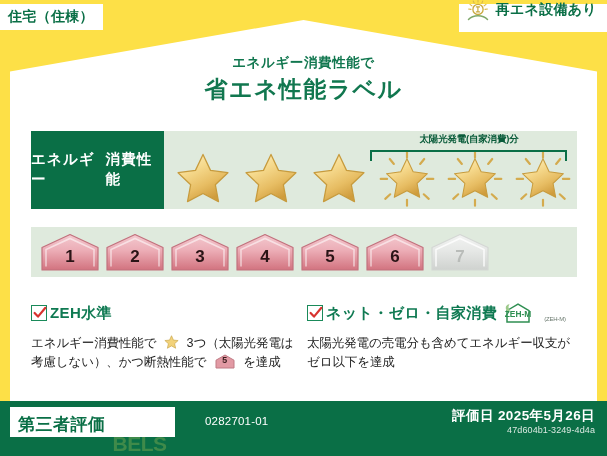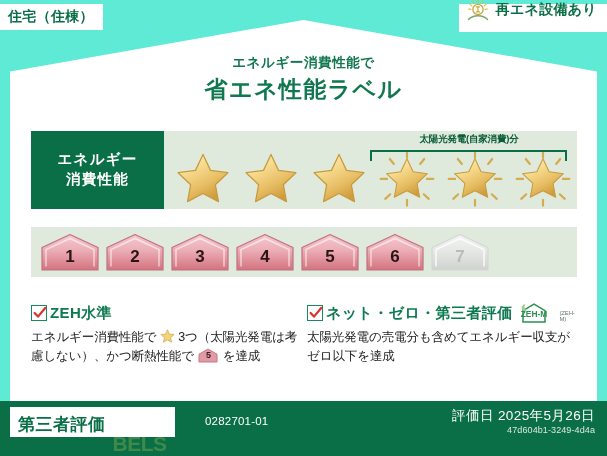--- a/index.html
+++ b/index.html
@@ -6,21 +6,21 @@
   html,body { width:607px; height:456px; overflow:hidden; }
   body {
     font-family:"Liberation Sans","DejaVu Sans",sans-serif;
     background:#ffffff;
   }
 
   
   .label-card{
     position:relative;
     width:607px; height:456px;
-    background:#5eead4;
+    background:#fde047;
     overflow:hidden;
   }
 
   
   .panel{
     position:absolute;
     left:10px; top:20px;
     width:587px; height:381px;
     background:#ffffff;
     clip-path:polygon(0% 100%, 0% 13.5%, 50% 0%, 100% 13.5%, 100% 100%);
@@ -70,21 +70,21 @@
     display:flex; align-items:stretch;
     z-index:4;
   }
   .row-energy{ left:31px; top:131px; width:546px; height:78px; }
   .row-insul { left:31px; top:227px; width:546px; height:50px; }
 
   .row-key{
     flex:0 0 133px;
     background:#0a6f46;
     color:#ffffff;
-    display:flex; flex-direction:column;
+    display:flex; 
     align-items:center; justify-content:center;
     font-size:14.5px; font-weight:bold;
     letter-spacing:1.2px; line-height:1.35;
   }
   .row-val{
     flex:1 1 auto;
     background:#dfeadd;
     position:relative;
   }
 
@@ -153,23 +153,24 @@
   .feat-title{
     font-size:15px; font-weight:bold; color:#0f7a52;
     letter-spacing:0.4px; white-space:nowrap;
   }
   .zehm-logo{ width:42px; height:22px; margin-left:-2px; flex:0 0 auto; }
   .zehm-cap{
     font-size:6px; color:#6b7a6f; letter-spacing:-0.2px;
     margin-left:1px; align-self:flex-end; padding-bottom:1px;
   }
   .feat-body{
-    margin-top:5px;
+    margin-top:12px;
     font-size:12.5px; color:#222; line-height:1.52;
     letter-spacing:-0.1px;
+    font-family:Liberation Mono, monospace;
   }
   .inline-star{
     display:inline-block; width:15px; height:14px;
     vertical-align:-2px; margin:0 0px;
   }
   .inline-house{
     display:inline-block; width:20px; height:15px;
     position:relative; vertical-align:-3px; margin:0 1px;
   }
   .inline-house svg{ position:absolute; left:0; top:0; width:20px; height:15px; }
@@ -196,21 +197,21 @@
   .bels-en{
     font-size:21px; font-weight:bold; color:#3f8a4a;
     letter-spacing:-0.5px; font-family:"Liberation Sans",sans-serif;margin-top:40px;
   }
   .bels-no{
     position:absolute; left:205px; top:14px;
     font-size:11.5px; color:#ffffff; letter-spacing:0.2px;
   }
   .eval-date{
     position:absolute; right:12px; top:6px;
-    font-size:13.5px; font-weight:normal; color:#ffffff; letter-spacing:0.4px;
+    font-size:13.5px; font-weight:bold; color:#ffffff; letter-spacing:0.4px;
     text-align:right;
   }
   .eval-uid{
     position:absolute; right:12px; top:24px;
     font-size:9px; color:#dbe9e1; letter-spacing:0.1px;
     text-align:right;
   }
 </style>
 </head>
 <body>
@@ -497,21 +498,21 @@
     </div>
   </div>
 
   <div class="feat feat-right">
     <div class="feat-head">
       <span class="chk">
         <svg viewBox="0 0 14 14">
             <path d="M1.6 7 L5 10.6 L12.4 1.8" stroke="#d8332f" stroke-width="2.2" fill="none" stroke-linecap="round" stroke-linejoin="round"></path>
           </svg>
       </span>
-      <span class="feat-title">ネット・ゼロ・第三者評価</span>
+      <span class="feat-title">ネット・ゼロ・自家消費</span>
       <svg class="zehm-logo" viewBox="0 0 42 22">
         <path d="M9 20 V8.6 L20 2 L31 8.6 V20 Z" fill="none" stroke="#2f8f52" stroke-width="1.5"></path>
         <path d="M9.5 9.5 C 6.5 6.5, 7.5 2.5, 11.5 2.2 C 9.5 5, 10.8 7.2, 12.6 8.2 Z" fill="#9dc98a"></path>
         <text x="20" y="14.6" text-anchor="middle" font-family="'Liberation Sans',sans-serif" font-size="8.4" font-weight="bold" fill="#2f8f52">ZEH-M</text>
       </svg>
       <span class="zehm-cap">(ZEH-M)</span>
     </div>
     <div class="feat-body">太陽光発電の売電分も含めてエネルギー収支がゼロ以下を達成</div>
   </div>
 

